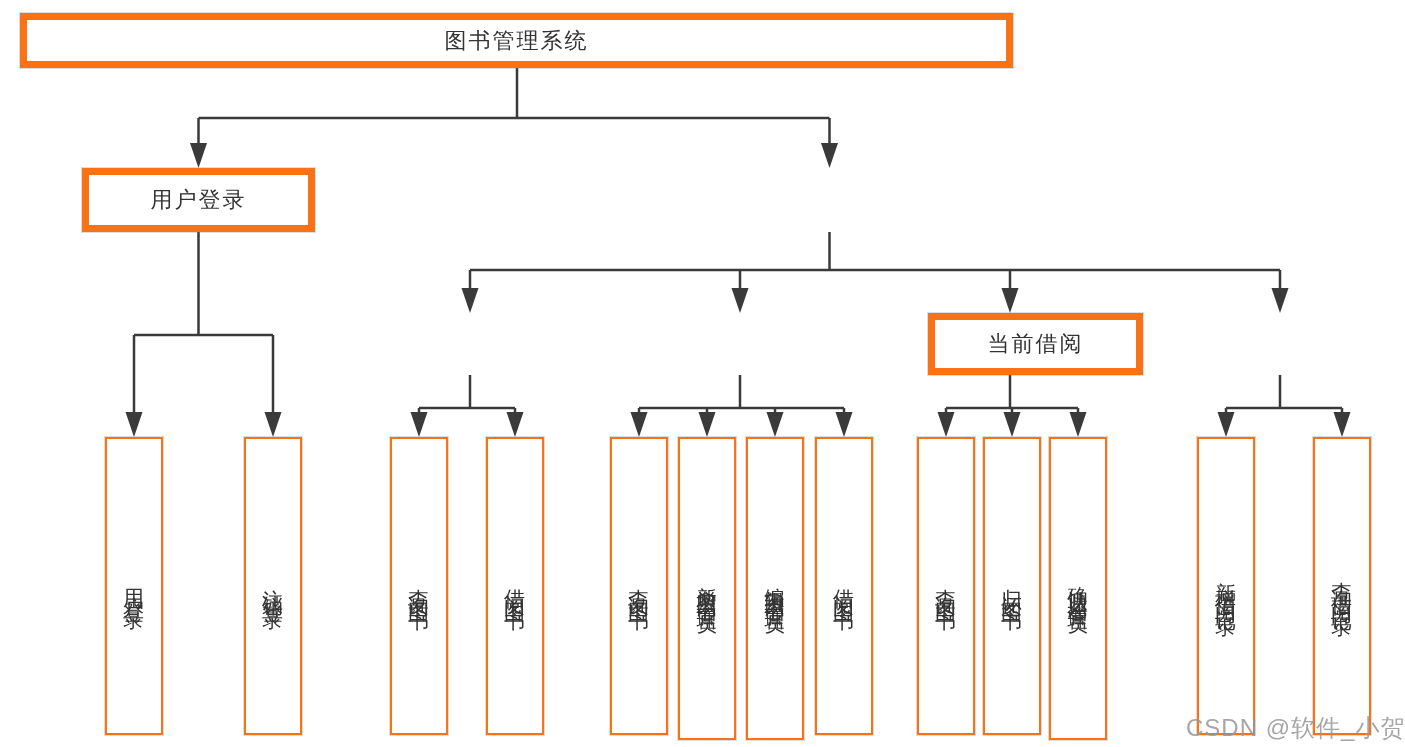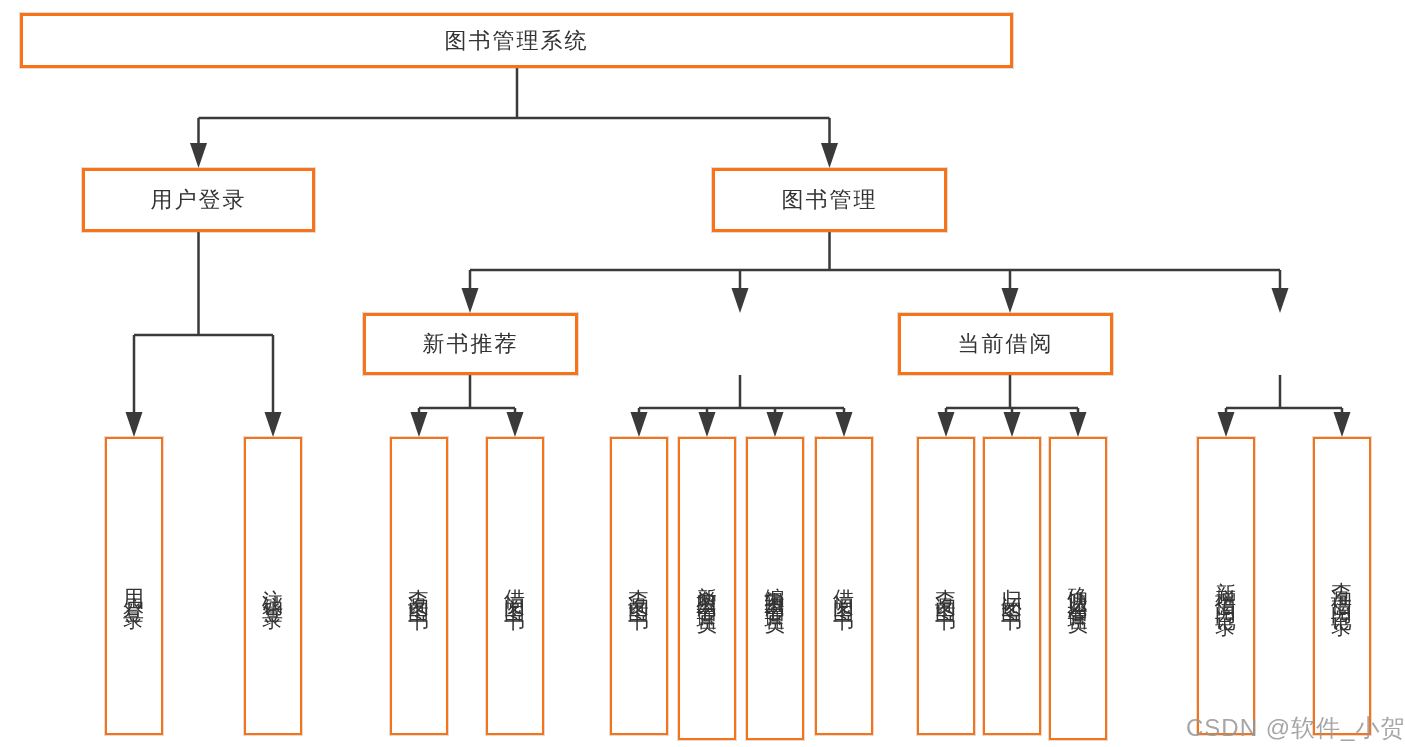--- a/index.html
+++ b/index.html
@@ -7,21 +7,21 @@
     position:relative;
     width:1405px;height:747px;
     background:#ffffff;
     font-family:"Liberation Sans","DejaVu Sans",sans-serif;
     overflow:hidden;
   }
   #connectors{position:absolute;left:0;top:0;width:1405px;height:747px;}
   .node{
     position:absolute;
     background:#ffffff;
-    border:3px solid #f97316;
+    border:7px solid #f97316;
     box-sizing:border-box;
     display:flex;align-items:center;justify-content:center;
     color:#333333;
     box-shadow:0 0 0 1px rgba(120,120,120,0.25);
   }
   .node.h{font-size:22px;letter-spacing:2px;}
   .node.v{border-width:2.5px;}
   .node.v .vtxt{
     writing-mode:vertical-rl;
     text-orientation:mixed;
@@ -29,21 +29,21 @@
     letter-spacing:7px;
     line-height:1;
     white-space:nowrap;
   }
   .node.v .vtxt.long{letter-spacing:4px;font-size:20px;}
   
   .n-root{left:20px;top:13px;width:993px;height:55px;}
   .n-l2a{left:82px;top:168px;width:233px;height:64px;}
   .n-l2b{left:712px;top:168px;width:235px;height:64px;}
   .n-l3{top:313px;width:215px;height:62px;}
-  .n-l3a{left:363px;} .n-l3b{left:633px;} .n-l3c{left:898px;} .n-l3d{left:1172px;}
+  .n-l3a{left:363px;} .n-l3b{left:633px;} .n-l3c{left:928px;} .n-l3d{left:1172px;}
   .n-leaf{top:437px;width:58px;height:298px;}
   .lf1{left:105px;} .lf2{left:244px;}
   .lf3{left:390px;} .lf4{left:486px;}
   .lf5{left:610px;} .lf6{left:678px;height:303px;} .lf7{left:746px;height:303px;} .lf8{left:815px;}
   .lf9{left:917px;} .lf10{left:983px;} .lf11{left:1049px;height:303px;}
   .lf12{left:1197px;} .lf13{left:1313px;}
   .watermark{
     position:absolute;left:1186px;top:712px;
     font-size:24px;color:rgba(150,150,150,0.85);
     letter-spacing:1px;white-space:nowrap;
@@ -93,23 +93,21 @@
       <use href="#ah" x="1012" y="437"></use>
       <use href="#ah" x="1078" y="437"></use>
       <use href="#ah" x="1226" y="437"></use>
       <use href="#ah" x="1342" y="437"></use>
     </g>
   </svg>
 
   <div class="node h n-root">图书管理系统</div>
 
   <div class="node h n-l2a">用户登录</div>
-  <div class="node h n-l2b">图书管理</div>
 
-  <div class="node h n-l3 n-l3a">新书推荐</div>
   <div class="node h n-l3 n-l3c">当前借阅</div>
 
   <div class="node v n-leaf lf1">
     <span class="vtxt">用户登录</span>
   </div>
   <div class="node v n-leaf lf2">
     <span class="vtxt">注销登录</span>
   </div>
 
   <div class="node v n-leaf lf3">

